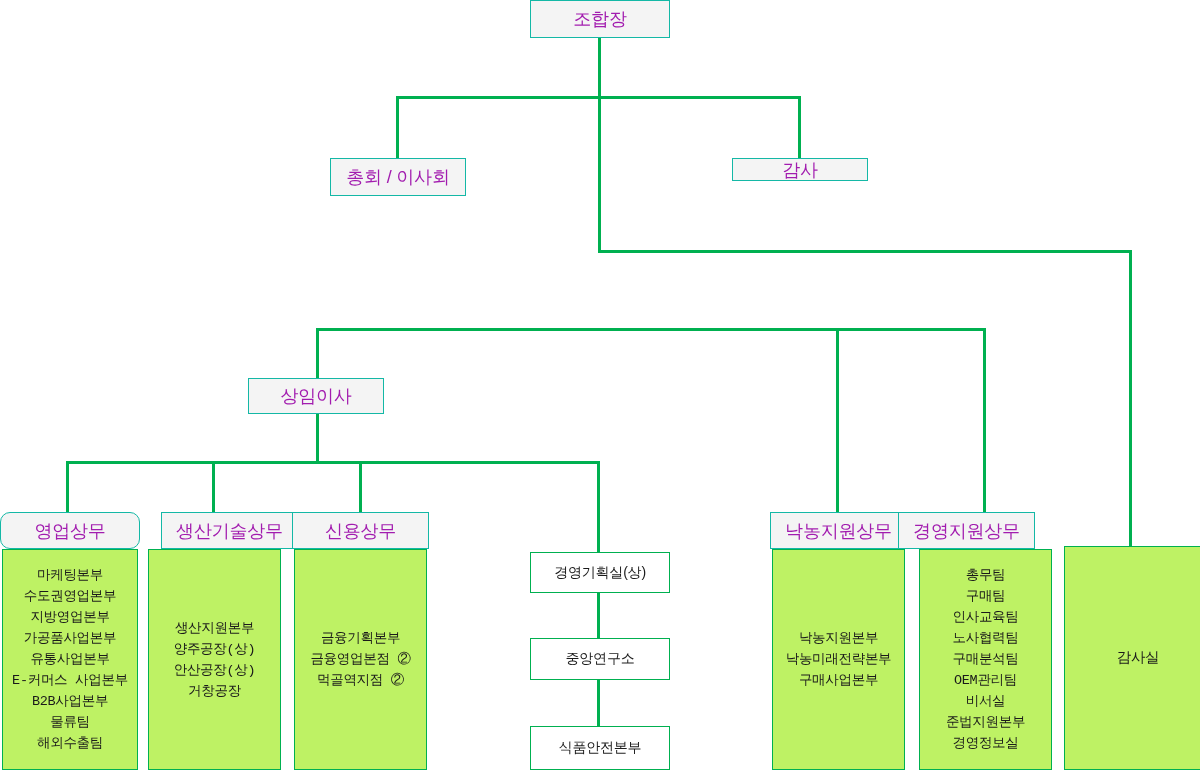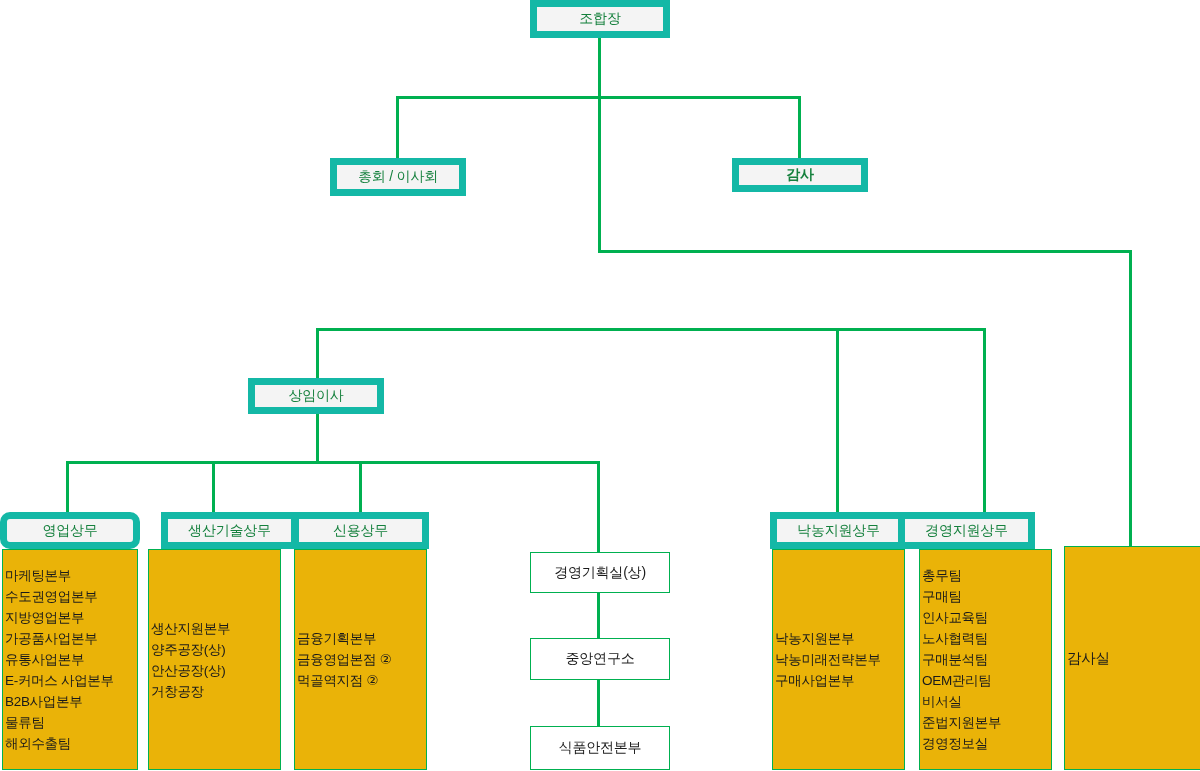--- a/index.html
+++ b/index.html
@@ -16,56 +16,57 @@
   }
   
   .ln{position:absolute;background:#00b050;}
   .lnv{width:3px;}
   .lnh{height:3px;}
 
   
   .gbox{
     position:absolute;
     background:#f4f4f4;
-    border:7px solid #14b8a6;
+    border:1px solid #14b8a6;
     box-sizing:border-box;
     display:flex;
     align-items:center;
     justify-content:center;
-    color:#15803d;
-    font-size:14px;
+    color:#a21caf;
+    font-size:18px;
     letter-spacing:-0.2px;
     z-index:3;
   }
   
   .wbox{
     position:absolute;
     background:#ffffff;
     border:1.5px solid #00b050;
     box-sizing:border-box;
     display:flex;
     align-items:center;
     justify-content:center;
     color:#1a1a1a;
     font-size:14px;
     letter-spacing:-0.2px;
     z-index:3;
   }
   
   .dbody{
     position:absolute;
-    background:#eab308;
+    background:#bef264;
     border:1.5px solid #00b050;
     box-sizing:border-box;
     display:flex;
     flex-direction:column;
-    align-items:flex-start;
+    align-items:center;
     justify-content:center;
     z-index:2;
     padding:4px 2px;
+    font-family:Liberation Mono, monospace;
   }
   .dbody .item{
     font-size:13.5px;
     line-height:21px;
     color:#1a1a1a;
     letter-spacing:-0.3px;
     white-space:nowrap;
   }
   .dbody.single{justify-content:center;}
   .dbody.single .item{font-size:14.5px;}
@@ -96,21 +97,21 @@
   <div class="ln lnv" style="left:359px;top:461px;height:51px;"></div>
   <div class="ln lnv" style="left:597px;top:461px;height:92px;"></div>
 
   <div class="ln lnv" style="left:597px;top:592px;height:46px;"></div>
   <div class="ln lnv" style="left:597px;top:680px;height:46px;"></div>
 
   <div class="gbox" style="left:530px;top:0px;width:140px;height:38px;">조합장</div>
 
   <div class="gbox" style="left:330px;top:158px;width:136px;height:38px;">총회 / 이사회</div>
 
-  <div class="gbox" style="left:732px;top:158px;width:136px;height:34px;font-weight:bold;">감사</div>
+  <div class="gbox" style="left:732px;top:158px;width:136px;height:23px;">감사</div>
 
   <div class="gbox" style="left:248px;top:378px;width:136px;height:36px;">상임이사</div>
 
   <div class="wbox" style="left:530px;top:552px;width:140px;height:41px;">경영기획실(상)</div>
   <div class="wbox" style="left:530px;top:638px;width:140px;height:42px;">중앙연구소</div>
   <div class="wbox" style="left:530px;top:726px;width:140px;height:44px;">식품안전본부</div>
 
   <div class="gbox" style="left:0px;top:512px;width:140px;height:37px;border-radius:10px;">영업상무</div>
   <div class="dbody" style="left:2px;top:549px;width:136px;height:221px;">
     <div class="item">마케팅본부</div>

